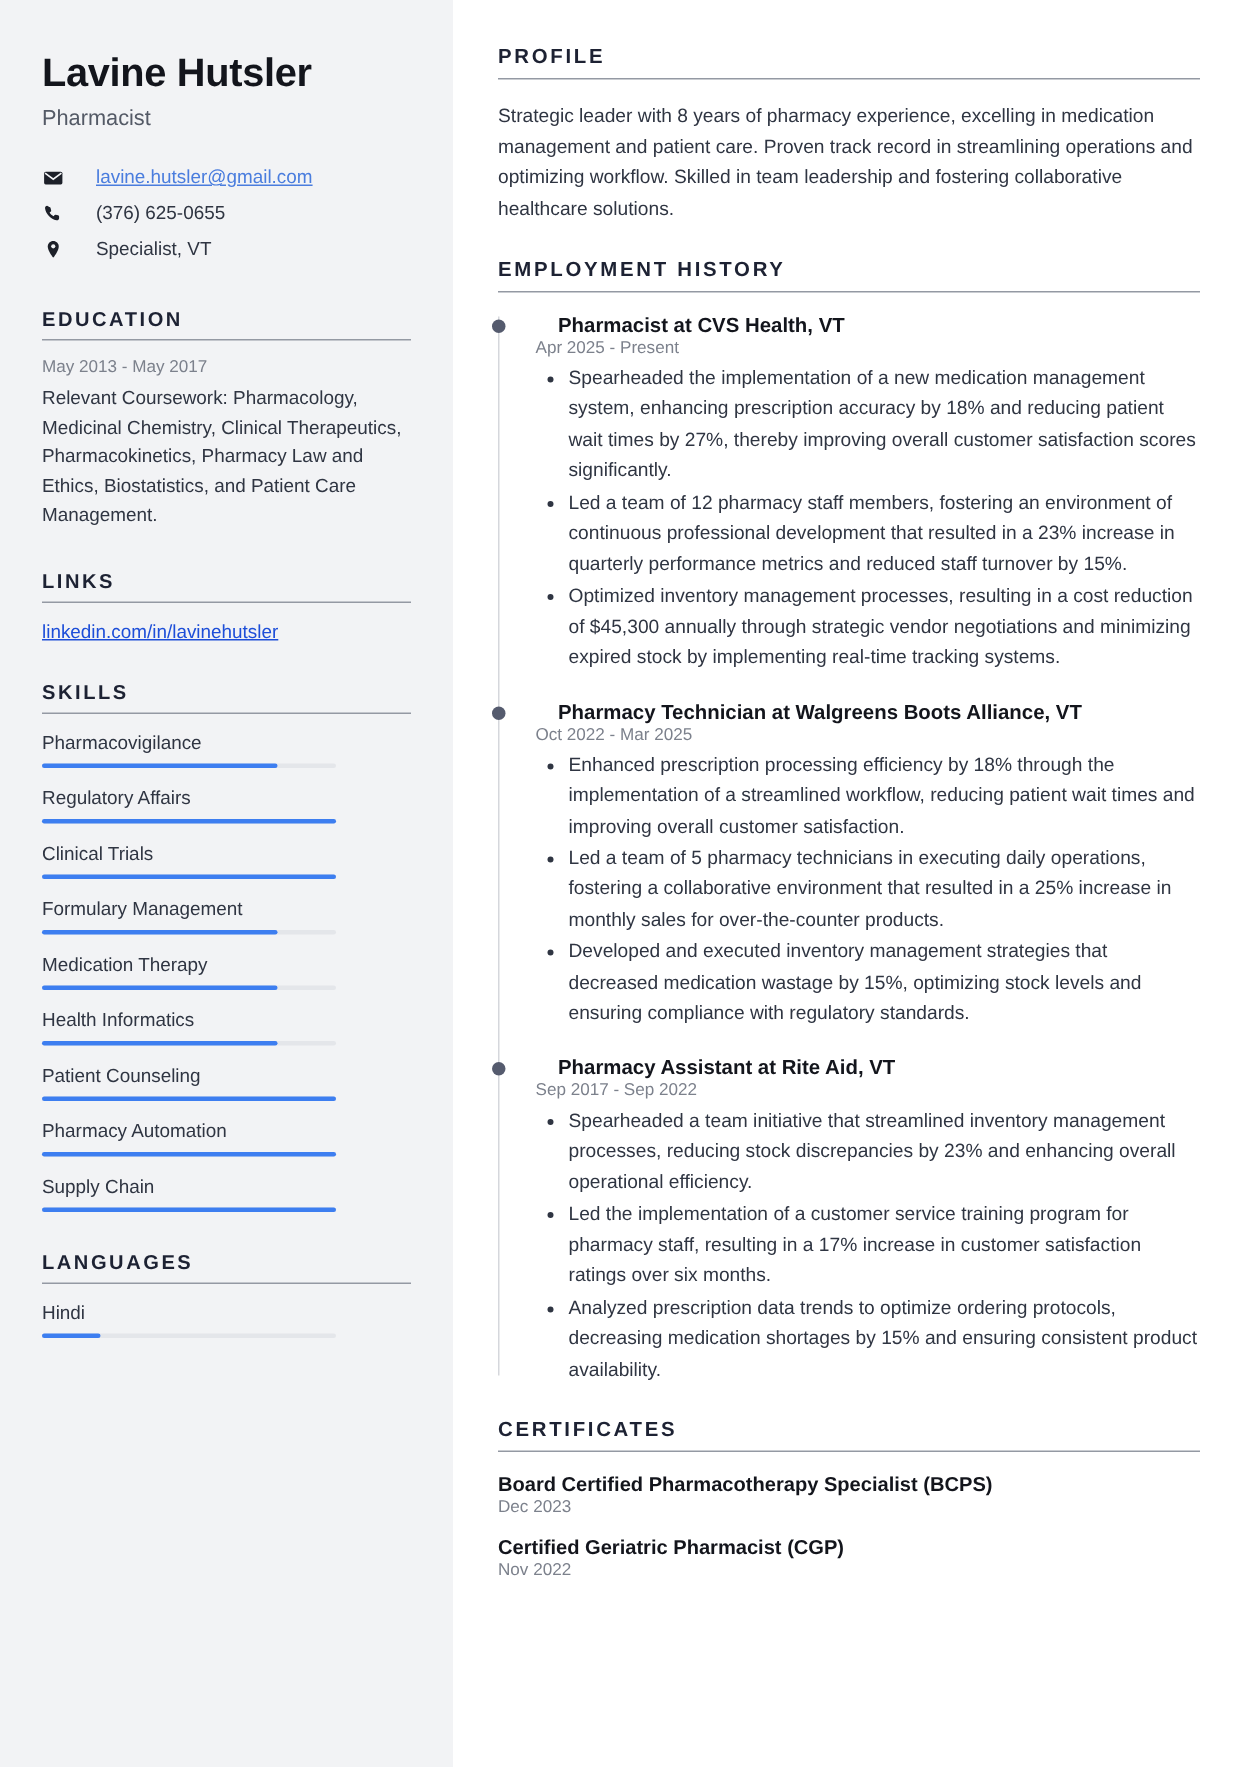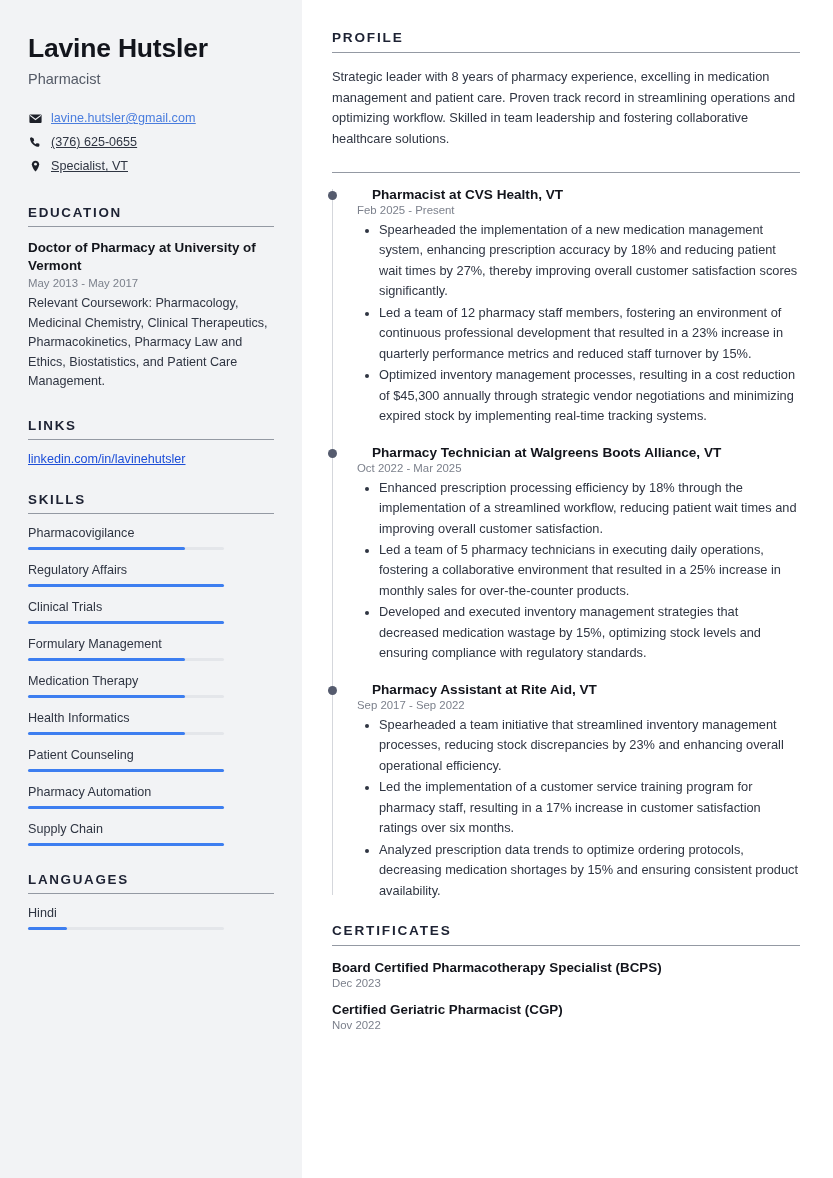--- a/index.html
+++ b/index.html
@@ -19,21 +19,21 @@
     background: #f2f3f5;
     padding: 34px 28px 0 28px;
   }
   .name {
     font-size: 26.5px; font-weight: bold; color: #13151c;
     letter-spacing: -0.2px; line-height: 1.1; margin: 0 0 8px 0;
   }
   .role { font-size: 14.5px; color: #545a66; margin: 0 0 22px 0; }
 
   .contact { margin-bottom: 30px; }
-  .contact-row { display: flex; align-items: center; gap: 9px; margin-bottom: 6px; height: 18px; text-decoration: underline; }
+  .contact-row { display: flex; align-items: center; gap: 22px; margin-bottom: 6px; height: 18px; }
   .c-icon { width: 14px; min-width:14px; display: flex; align-items: center; justify-content: center; color: #1d2029; }
   .c-icon svg { display: block; }
   .c-text { font-size: 12.6px; color: #2f3542; text-align: center; }
   .c-link { font-size: 12.6px; color: #4a7dde; text-decoration: underline; }
 
   .sec { margin-bottom: 26px; }
   .sec-title {
     font-size: 13.4px; font-weight: bold; letter-spacing: 1.7px;
     color: #1d2233; text-transform: uppercase; margin: 0 0 6px 0;
   }
@@ -117,21 +117,20 @@
             </svg>
         </span>
         <span class="c-text">Specialist, VT</span>
       </div>
     </div>
 
     <section class="sec">
       <h2 class="sec-title">EDUCATION</h2>
       <div class="sec-rule"></div>
       <div>
-        <div class="edu-title">Doctor of Pharmacy at University of Vermont</div>
         <div class="edu-date">May 2013 - May 2017</div>
         <div class="edu-desc">Relevant Coursework: Pharmacology, Medicinal Chemistry, Clinical Therapeutics, Pharmacokinetics, Pharmacy Law and Ethics, Biostatistics, and Patient Care Management.</div>
       </div>
     </section>
 
     <section class="sec">
       <h2 class="sec-title">LINKS</h2>
       <div class="sec-rule"></div>
       <a class="link-item" href="#">linkedin.com/in/lavinehutsler</a>
     </section>
@@ -214,26 +213,27 @@
 
   <main class="main">
 
     <section class="m-sec">
       <h2 class="m-sec-title">PROFILE</h2>
       <div class="m-sec-rule"></div>
       <p class="profile-text">Strategic leader with 8 years of pharmacy experience, excelling in medication management and patient care. Proven track record in streamlining operations and optimizing workflow. Skilled in team leadership and fostering collaborative healthcare solutions.</p>
     </section>
 
     <section class="m-sec">
+      <h2 class="m-sec-title">EMPLOYMENT HISTORY</h2>
       <div class="m-sec-rule"></div>
       <div class="timeline" id="jobs-list">
           <div class="job">
             <span class="dot"></span>
             <div class="job-title">Pharmacist at CVS Health, VT</div>
-            <div class="job-date">Feb 2025 - Present</div>
+            <div class="job-date">Apr 2025 - Present</div>
             <ul class="job-bullets">
               <li>Spearheaded the implementation of a new medication management system, enhancing prescription accuracy by 18% and reducing patient wait times by 27%, thereby improving overall customer satisfaction scores significantly.</li>
               <li>Led a team of 12 pharmacy staff members, fostering an environment of continuous professional development that resulted in a 23% increase in quarterly performance metrics and reduced staff turnover by 15%.</li>
               <li>Optimized inventory management processes, resulting in a cost reduction of $45,300 annually through strategic vendor negotiations and minimizing expired stock by implementing real-time tracking systems.</li>
             </ul>
           </div>
           <div class="job">
             <span class="dot"></span>
             <div class="job-title">Pharmacy Technician at Walgreens Boots Alliance, VT</div>
             <div class="job-date">Oct 2022 - Mar 2025</div>

